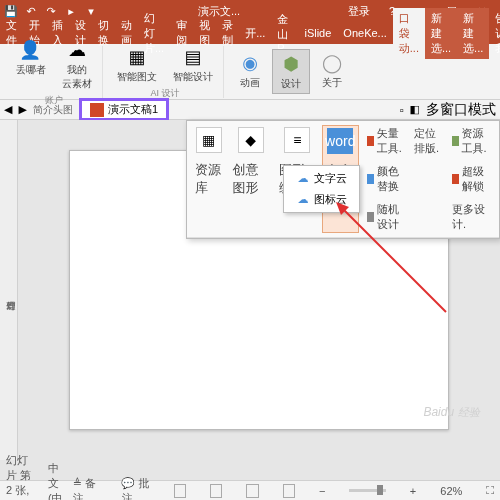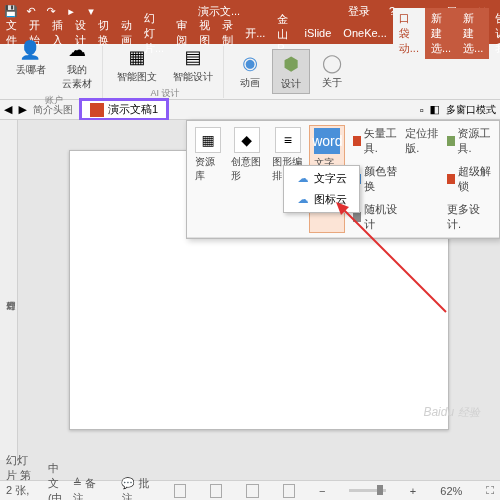--- a/index.html
+++ b/index.html
@@ -30,21 +30,21 @@
 .workspace{position:relative;height:340px;display:flex}
 .thumbcol{width:18px;background:#eee;border-right:1px solid #d0d0d0;writing-mode:vertical-rl;text-align:center;font-size:9px;color:#666;padding-top:8px}
 .canvas{flex:1;background:#e6e6e6;display:flex;align-items:center;justify-content:center;position:relative}
 .slide{width:380px;height:280px;background:#fff;border:1px solid #bbb;box-shadow:0 1px 3px rgba(0,0,0,.2)}
 .popup{position:absolute;top:0;left:168px;background:#f9f9f9;border:1px solid #bbb;box-shadow:2px 2px 6px rgba(0,0,0,.2);z-index:10}
 .popup-row1{display:flex;padding:4px;gap:2px;border-bottom:1px solid #e0e0e0}
 .pbtn{display:flex;flex-direction:column;align-items:center;padding:2px 4px;cursor:pointer}
 .pbtn.sel{background:#fce4d6;border:1px solid #e8a77d}
 .picon{width:26px;height:26px;border:1px solid #ccc;display:flex;align-items:center;justify-content:center;font-size:14px;background:#fff}
 .picon.cloud{background:#4a90d9;color:#fff;border-color:#4a90d9}
-.plbl{font-size:10px;color:#444;margin-top:2px}
+.plbl{font-size:13px;color:#444;margin-top:8px}
 .pgcol{display:flex;flex-direction:column;gap:6px}
 .pgitem{display:flex;align-items:center;gap:3px;font-size:10px;color:#444;cursor:pointer;padding:1px 2px}
 .pgitem .dot{width:10px;height:10px;display:inline-block}
 .submenu{position:absolute;top:44px;left:96px;background:#fff;border:1px solid #bbb;box-shadow:2px 2px 4px rgba(0,0,0,.2);padding:2px;z-index:11}
 .smitem{display:flex;align-items:center;gap:4px;padding:3px 10px;font-size:10px;cursor:pointer}
 .smicon{width:14px;height:14px;display:inline-flex;align-items:center;justify-content:center;color:#4a90d9}
 .arrow{position:absolute;top:76px;left:144px;width:120px;height:120px;z-index:12;pointer-events:none}
 .arrow svg{width:100%;height:100%}
 .watermark{position:absolute;bottom:40px;right:20px;color:#d0d0d0;font-size:14px;font-style:italic;z-index:5}
 .watermark b{font-size:12px;font-weight:normal}
@@ -146,21 +146,21 @@
   <span>◀</span>
   <span>▶</span>
   <span style="font-size:10px;color:#666">简介头图</span>
   <span class="doctab">
       <span class="docicon"></span>
       <span>演示文稿1</span>
     </span>
   <div class="right">
     <span>▫</span>
     <span>◧</span>
-    <span style="font-size:10px">多窗口模式</span>
+    <span style="font-size:14px">多窗口模式</span>
   </div>
 </div>
 
 <div class="workspace">
   <div class="thumbcol">幻灯管理</div>
   <div class="canvas">
     <div class="slide"></div>
 
     <div class="popup">
       <div class="popup-row1">

